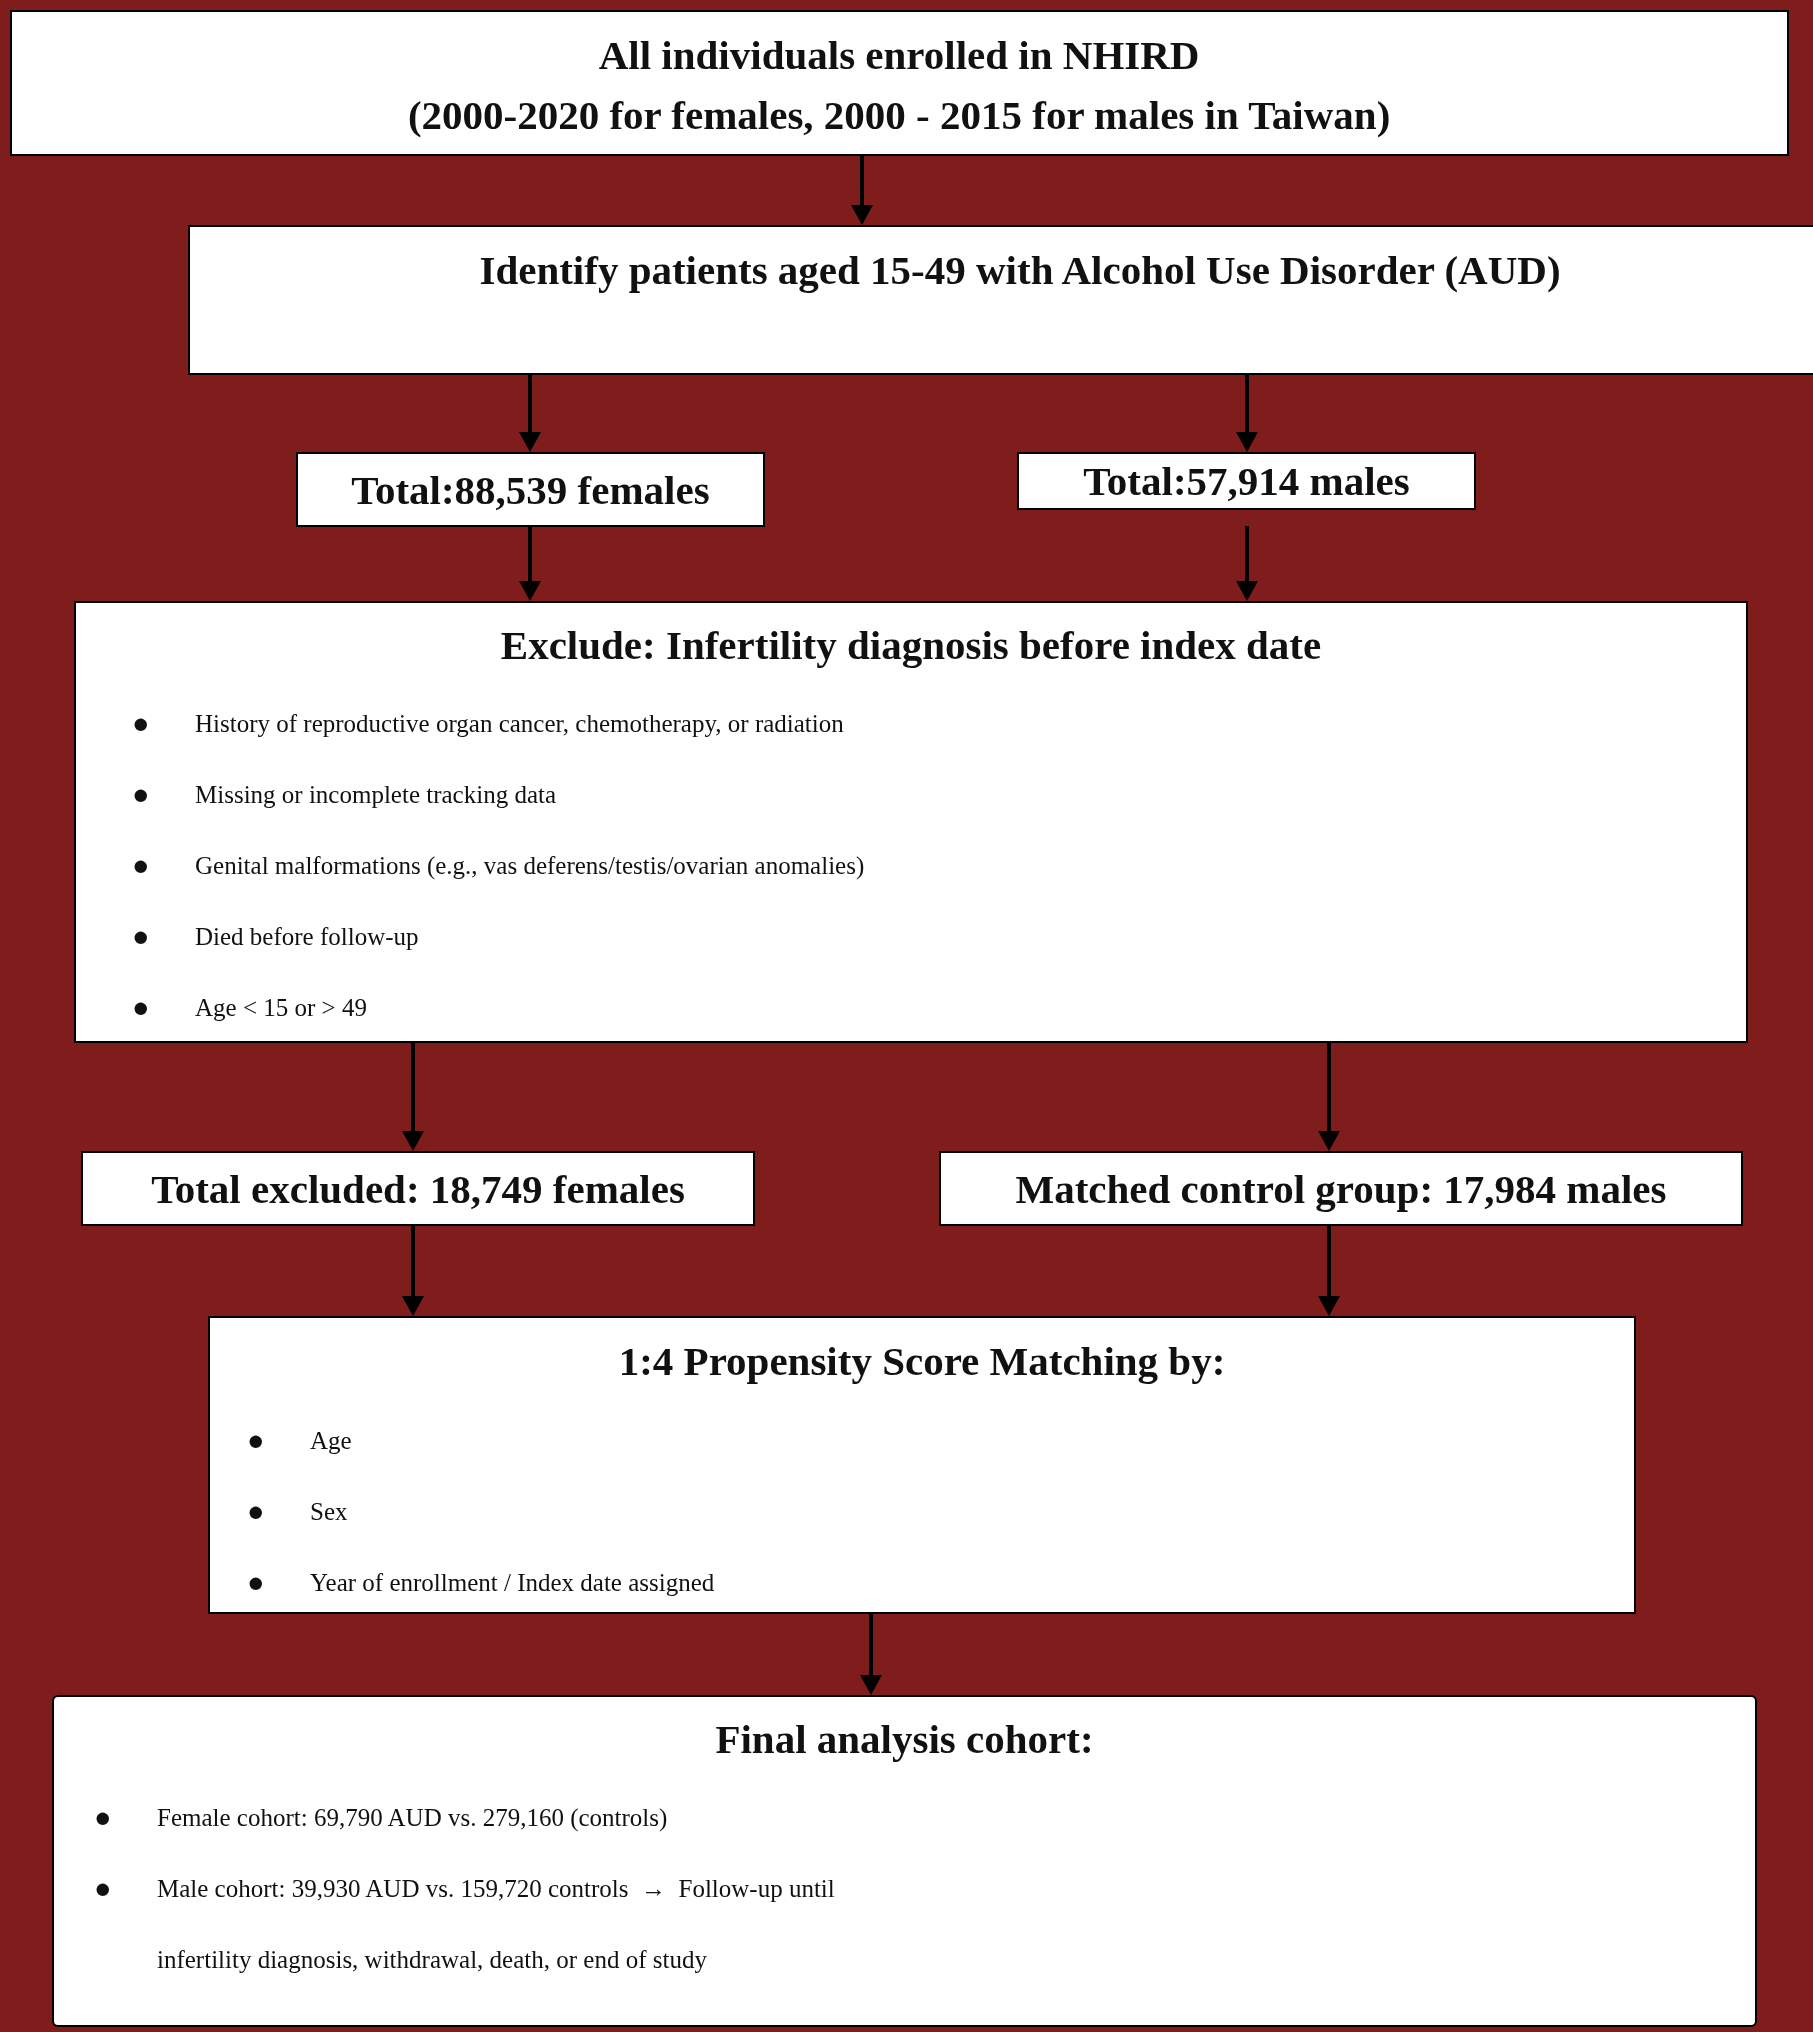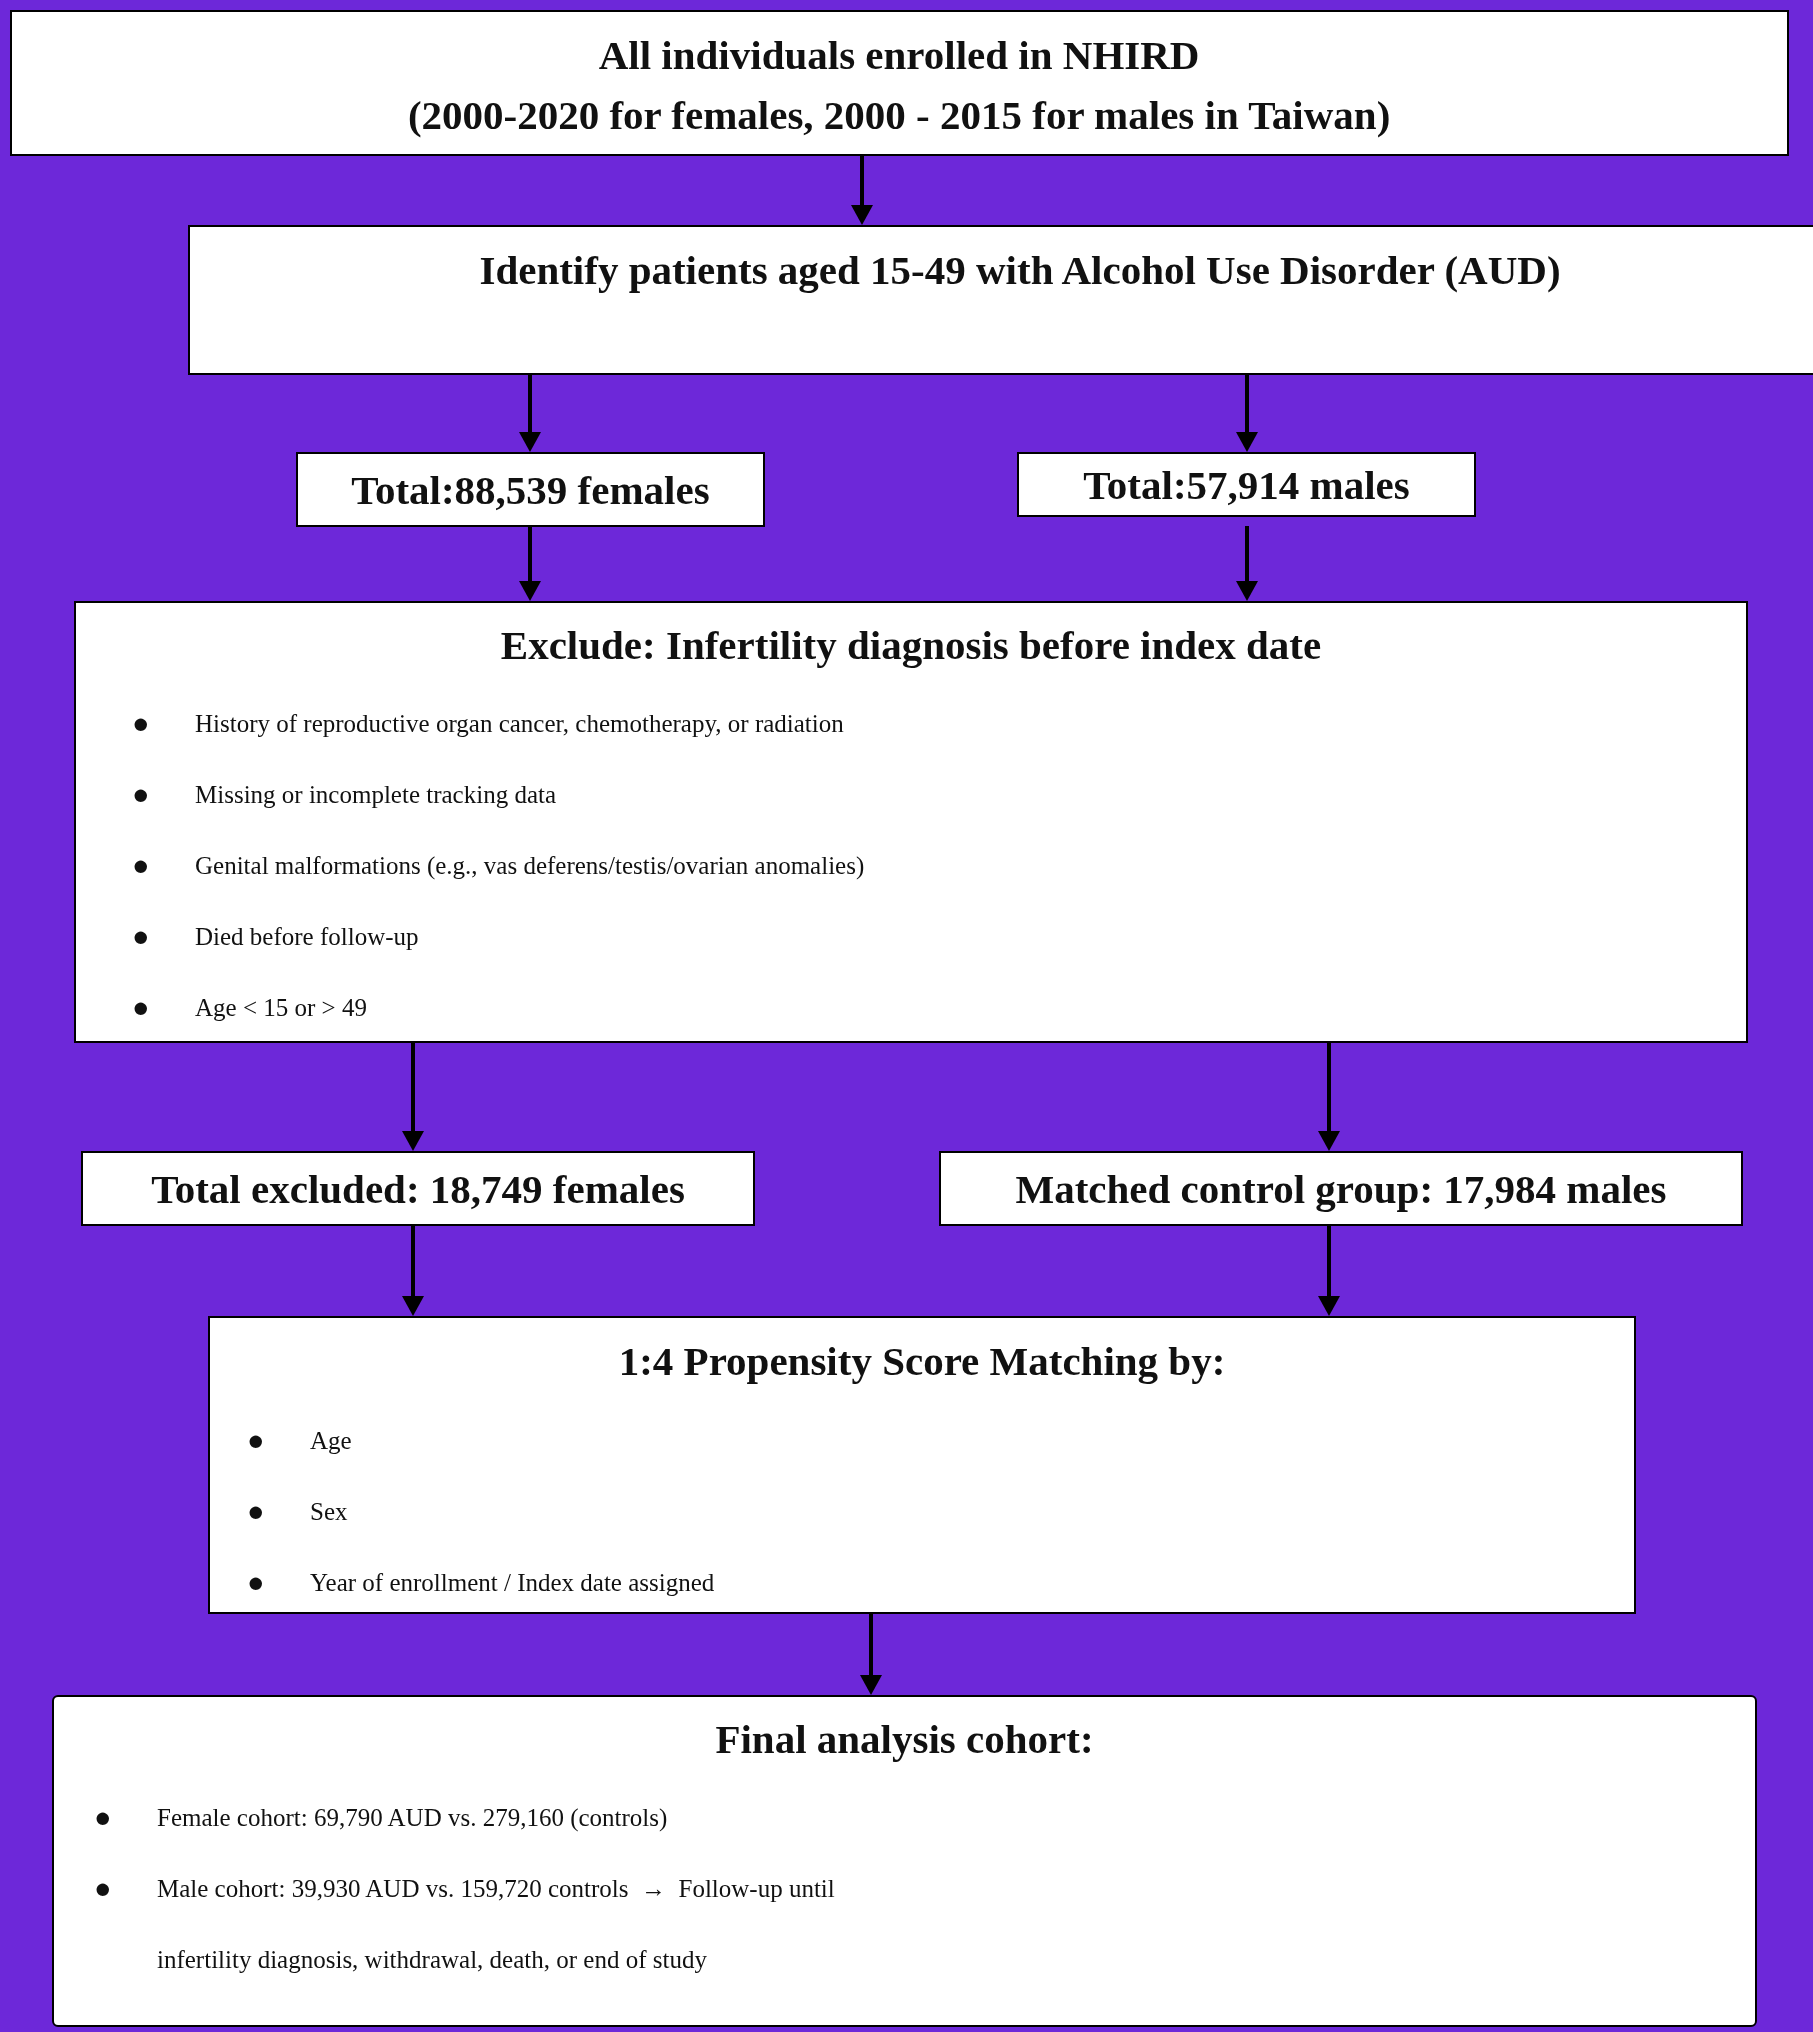--- a/index.html
+++ b/index.html
@@ -1,20 +1,20 @@
 <!DOCTYPE html>
 <html><head>
 <meta charset="utf-8">
 <style>
   html, body { margin: 0; padding: 0; background: #ffffff; }
   .canvas {
     position: relative;
     width: 1814px;
     height: 2033px;
-    background: #6d28d9;
+    background: #7f1d1d;
     font-family: "Liberation Serif", "DejaVu Serif", serif;
     color: #111111;
   }
   .box {
     position: absolute;
     border: 2.9px solid #000000;
     background: #ffffff;
     box-sizing: border-box;
   }
   .center { text-align: center; }
@@ -92,21 +92,21 @@
     <div class="head"></div>
   </div>
   <div class="arrow" style="left:1247px;top:375px;height:77px;">
     <div class="shaft"></div>
     <div class="head"></div>
   </div>
 
   <div class="box label-box" style="left:296px;top:452px;width:469px;height:75px;">
     <span>Total:88,539 females</span>
   </div>
-  <div class="box label-box" style="left:1017px;top:452px;width:459px;height:65px;">
+  <div class="box label-box" style="left:1017px;top:452px;width:459px;height:58px;">
     <span>Total:57,914 males</span>
   </div>
 
   <div class="arrow" style="left:530px;top:526px;height:75px;">
     <div class="shaft"></div>
     <div class="head"></div>
   </div>
   <div class="arrow" style="left:1247px;top:526px;height:75px;">
     <div class="shaft"></div>
     <div class="head"></div>

